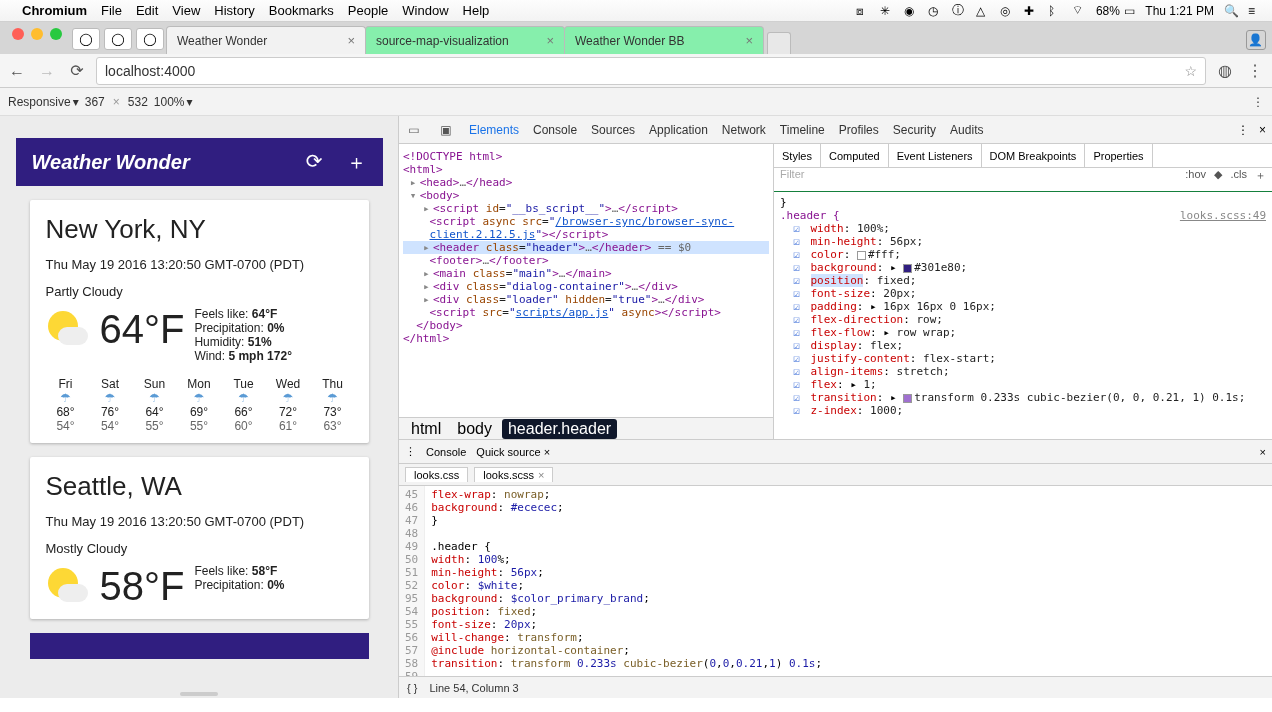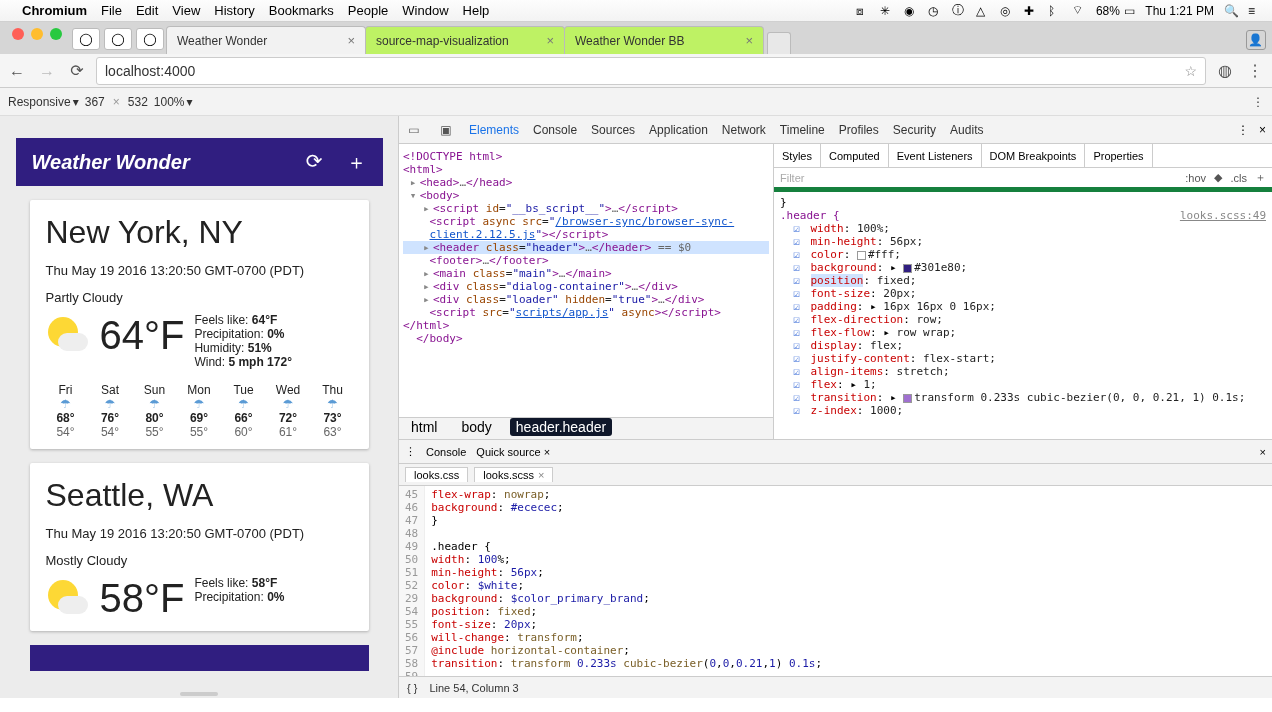--- a/index.html
+++ b/index.html
@@ -14,21 +14,21 @@
 .menubar .status { margin-left: 10px; font-size: 12px; display: flex; align-items: center; gap: 4px; }
 .menubar .sicon { width: 14px; text-align: center; }
 
 
 .tabbar { height: 32px; background: #d6d6d6; display: flex; align-items: flex-end; padding-left: 4px; }
 .traffic { display: flex; gap: 7px; padding: 0 8px 8px 8px; align-self: center; }
 .traffic span { width: 12px; height: 12px; border-radius: 50%; display: block; }
 .t-red { background: #ff5f57; } .t-yel { background: #ffbd2e; } .t-grn { background: #28c940; }
 .favbtn { width: 28px; height: 22px; margin: 0 2px 4px 2px; background:#fff; border:1px solid #bbb; border-radius:3px; display:flex; align-items:center; justify-content:center; font-size:12px;}
 .tab { height: 28px; min-width: 200px; background: #f2f2f2; border: 1px solid #bbb; border-bottom: none; border-radius: 4px 4px 0 0; margin-right: -1px; display: flex; align-items: center; padding: 0 6px 0 10px; font-size: 12px; color:#333; }
-.tab.inactive { background: #bef264; align-items: center; }
+.tab.inactive { background: #86efac; align-items: center; }
 .tab .close { margin-left: auto; color: #777; font-size: 13px; padding: 0 4px; }
 .newtab { width: 24px; height: 22px; background: #e8e8e8; border:1px solid #bbb; border-bottom:none; border-radius:3px 3px 0 0; margin-left:4px; }
 .avatar-slot { margin-left:auto; width:32px; height:28px; display:flex; align-items:center; justify-content:center; }
 .avatar-slot span { width:20px; height:20px; border:1px solid #999; border-radius:3px; display:flex; align-items:center; justify-content:center; color:#888;}
 
 
 .addrbar { height: 34px; background: #f5f5f5; border-bottom:1px solid #ccc; display:flex; align-items:center; padding:0 6px; gap:8px; }
 .navbtn { width:22px; height:22px; display:flex; align-items:center; justify-content:center; color:#555; font-size:16px; }
 .omnibox { flex:1; height:28px; background:#fff; border:1px solid #ccc; border-radius:3px; display:flex; align-items:center; padding:0 8px; font-size:14px; color:#333; }
 .omnibox .star { margin-left:auto; color:#888; }
@@ -39,31 +39,31 @@
 .devicebar .sep { color:#999; margin:0 2px;}
 .devicebar .menu3 { margin-left:auto; }
 
 
 .mainrow { display:flex; height: calc(712px - 22px - 32px - 34px - 28px - 14px); }
 .preview-pane { width: 398px; background:#ececec; display:flex; justify-content:center; padding: 22px 0 0 0; overflow:hidden; position:relative;}
 .phone { width: 367px; background:#ececec; }
 .app-header { background:#301e80; color:#fff; height:48px; display:flex; align-items:center; padding:0 16px; font-size:20px; font-style:italic; font-weight:bold;}
 .app-header .icons { margin-left:auto; display:flex; gap:24px; font-style:normal; font-weight:normal;}
 .card { background:#fff; margin:14px; border-radius:2px; box-shadow:0 1px 3px rgba(0,0,0,.25); padding:14px 16px 10px 16px;}
-.city { font-size:32px; font-weight:300; color:#222;}
+.city { font-size:26px; font-weight:300; color:#222;}
 .date { font-size:13px; color:#222; margin-top:12px;}
 .desc { font-size:13px; color:#222;margin-top:12px;}
 .current { display:flex; margin-top:8px; align-items:flex-start; gap:10px;}
 .curtemp { font-size:40px; font-weight:400; color:#222;}
 .details { font-size:12px; color:#222;}
 .details .v { font-weight:bold;}
 .forecast-row { display:flex; justify-content:space-between; margin-top:14px;}
 .fc { text-align:center; font-size:12px; color:#222; width:40px;}
 .fc .d { font-weight:500;}
-.fc .hi { font-weight:bold;}
+.fc .hi { font-weight:normal;}
 .fc .lo { color:#666;}
 .bluebar { height:26px; background:#301e80; margin:0 14px;}
 .sun { width:44px; height:44px; position:relative;}
 .sun::before { content:""; position:absolute; width:26px; height:26px; background:#fdd835; border-radius:50%; left:4px; top:6px; box-shadow:0 0 0 2px #fdd835;}
 .sun::after { content:""; position:absolute; width:30px; height:18px; background:#eee; border-radius:10px; left:12px; top:20px;}
 .preview-pane::after{content:"";position:absolute;left:50%;bottom:2px;width:38px;height:4px;background:#ccc;border-radius:3px;transform:translateX(-50%);}
 
 
 .devtools { flex:1; display:flex; flex-direction:column; border-left:1px solid #ccc; }
 .dt-tabs { height:28px; background:#f3f3f3; border-bottom:1px solid #ccc; display:flex; align-items:center; font-size:12px; padding:0 6px; gap:14px;}
@@ -71,28 +71,28 @@
 .dt-tabs .t.active { color:#1a73e8;}
 .dt-tabs .ic { width:18px; text-align:center; color:#555;}
 .dt-tabs .right { margin-left:auto; display:flex; gap:10px;}
 .dt-body { flex:1; display:flex; overflow:hidden;}
 .elements-col { width:375px; border-right:1px solid #ccc; display:flex; flex-direction:column;}
 .dom { flex:1; font-family: Menlo, monospace; font-size:11px; padding:6px 4px; overflow:auto; color:#881391;}
 .dom .line { white-space:pre; color:#222;}
 .dom .tag{color:#881391;} .dom .attr{color:#994500;} .dom .val{color:#1a1aa6;} .dom .txt{color:#666;} .dom .lnk{color:#1155cc;text-decoration:underline;}
 .dom .sel { background:#cfe3ff;}
 .dom .caret{color:#888; display:inline-block; width:10px;}
-.crumbs { height:22px; background:#f3f3f3; border-top:1px solid #ccc; display:flex; align-items:flex-start; font-size:14px; padding:0 6px; gap:12px;}
+.crumbs { height:22px; background:#f3f3f3; border-top:1px solid #ccc; display:flex; align-items:flex-end; font-size:16px; padding:0 6px; gap:4px;}
 .crumbs .c { padding:1px 6px; border-radius:3px;}
 .crumbs .c.active { background:#0f172a; color:#fff;}
 .styles-col { flex:1; display:flex; flex-direction:column;}
 .styles-tabs { height:24px; border-bottom:1px solid #ccc; display:flex; align-items:center; font-size:11px;}
 .styles-tabs .st { padding:0 8px; height:100%; display:flex; align-items:center; border-right:1px solid #ccc;}
 .styles-tabs .st.active { background:#fff;}
-.filterrow { height:24px; border-bottom:5px solid #15803d; display:flex; align-items:center; font-size:11px; padding:0 6px; gap:8px; color:#888;}
+.filterrow { height:24px; border-bottom:1px solid #15803d; display:flex; align-items:flex-start; font-size:11px; padding:0 6px; gap:8px; color:#888;}
 .filterrow .flt { flex:1; color:#aaa;}
 .filterrow .r { color:#555;}
 .rules { flex:1; font-family:Menlo,monospace; font-size:11px; padding:4px 6px; overflow:auto;}
 .rules .file { float:right; color:#888; text-decoration:underline;}
 .rules .sel{color:#881391;} .rules .prop{color:#c80000;} .rules .pval{color:#222;} .rules .swatch{display:inline-block;width:9px;height:9px;border:1px solid #999;vertical-align:middle;margin-right:2px;}
 .rules .chk{color:#3367d6;margin-right:4px;}
 .rules .hl{background:#cfe3ff;}
 .rules .line{white-space:pre;}
 
 
@@ -225,21 +225,21 @@
             </div>
             <div class="fc">
               <div class="d">Sat</div>
               <div style="color:#5b9bd5">☂</div>
               <div class="hi">76°</div>
               <div class="lo">54°</div>
             </div>
             <div class="fc">
               <div class="d">Sun</div>
               <div style="color:#5b9bd5">☂</div>
-              <div class="hi">80°</div>
+              <div class="hi">64°</div>
               <div class="lo">55°</div>
             </div>
             <div class="fc">
               <div class="d">Mon</div>
               <div style="color:#5b9bd5">☂</div>
               <div class="hi">69°</div>
               <div class="lo">55°</div>
             </div>
             <div class="fc">
               <div class="d">Tue</div>
@@ -306,22 +306,22 @@
 <div class="line"> <span class="caret">▾</span><span class="tag">&lt;body&gt;</span></div>
 <div class="line">   <span class="caret">▸</span><span class="tag">&lt;script</span> <span class="attr">id</span>=<span class="val">"__bs_script__"</span><span class="tag">&gt;</span><span class="txt">…</span><span class="tag">&lt;/script&gt;</span></div>
 <div class="line">    <span class="tag">&lt;script</span> <span class="attr">async src</span>=<span class="val">"</span><span class="lnk">/browser-sync/browser-sync-</span></div>
 <div class="line">    <span class="lnk">client.2.12.5.js</span><span class="val">"</span><span class="tag">&gt;&lt;/script&gt;</span></div>
 <div class="line sel">   <span class="caret">▸</span><span class="tag">&lt;header</span> <span class="attr">class</span>=<span class="val">"header"</span><span class="tag">&gt;</span><span class="txt">…</span><span class="tag">&lt;/header&gt;</span> <span class="txt">== $0</span></div>
 <div class="line">    <span class="tag">&lt;footer&gt;</span><span class="txt">…</span><span class="tag">&lt;/footer&gt;</span></div>
 <div class="line">   <span class="caret">▸</span><span class="tag">&lt;main</span> <span class="attr">class</span>=<span class="val">"main"</span><span class="tag">&gt;</span><span class="txt">…</span><span class="tag">&lt;/main&gt;</span></div>
 <div class="line">   <span class="caret">▸</span><span class="tag">&lt;div</span> <span class="attr">class</span>=<span class="val">"dialog-container"</span><span class="tag">&gt;</span><span class="txt">…</span><span class="tag">&lt;/div&gt;</span></div>
 <div class="line">   <span class="caret">▸</span><span class="tag">&lt;div</span> <span class="attr">class</span>=<span class="val">"loader"</span> <span class="attr">hidden</span>=<span class="val">"true"</span><span class="tag">&gt;</span><span class="txt">…</span><span class="tag">&lt;/div&gt;</span></div>
 <div class="line">    <span class="tag">&lt;script</span> <span class="attr">src</span>=<span class="val">"</span><span class="lnk">scripts/app.js</span><span class="val">"</span> <span class="attr">async</span><span class="tag">&gt;&lt;/script&gt;</span></div>
+<div class="line">  <span class="tag">&lt;/body&gt;</span></div>
 <div class="line"><span class="tag">&lt;/html&gt;</span></div>
-<div class="line">  <span class="tag">&lt;/body&gt;</span></div>
         </div>
         <div class="crumbs">
           <span class="c">html</span>
           <span class="c">body</span>
           <span class="c active">header.header</span>
         </div>
       </div>
       <div class="styles-col">
         <div class="styles-tabs">
           <span class="st active">Styles</span>
@@ -375,21 +375,21 @@
       <div class="code" style="height:190px">
         <div class="gutter" id="gutter">
             <div>45</div>
             <div>46</div>
             <div>47</div>
             <div>48</div>
             <div>49</div>
             <div>50</div>
             <div>51</div>
             <div>52</div>
-            <div>29</div>
+            <div>95</div>
             <div>54</div>
             <div>55</div>
             <div>56</div>
             <div>57</div>
             <div>58</div>
             <div>59</div>
           </div>
         <div class="codelines" id="codelines">
             <div>  <span class="kw">flex-wrap</span>: <span class="fn">nowrap</span>;</div>
             <div>  <span class="kw">background</span>: <span class="str">#ececec</span>;</div>

